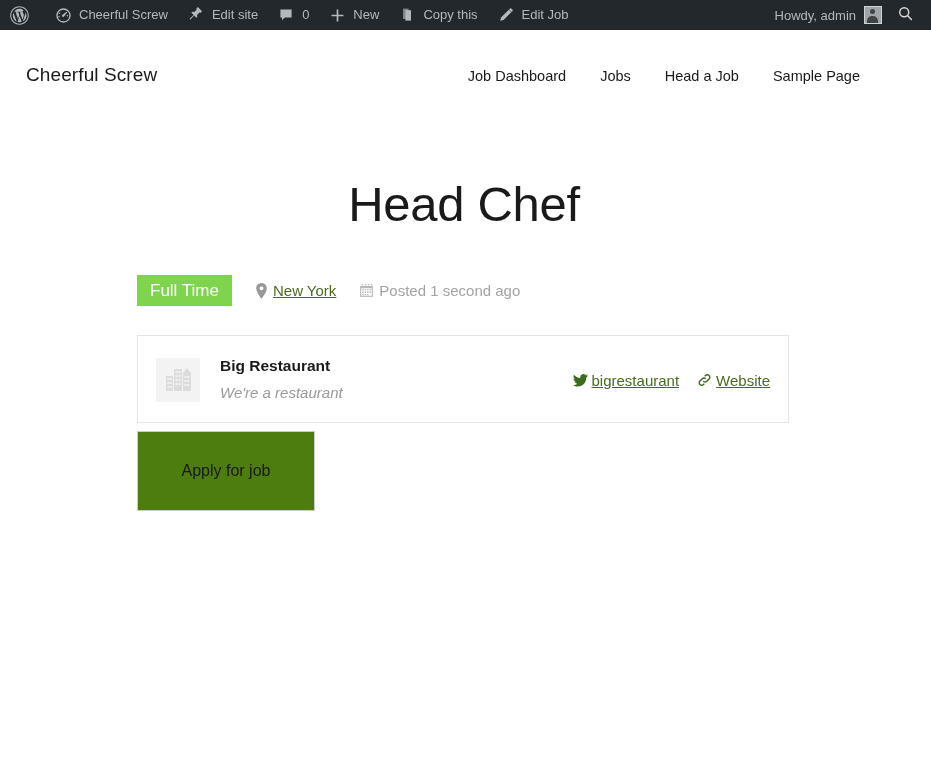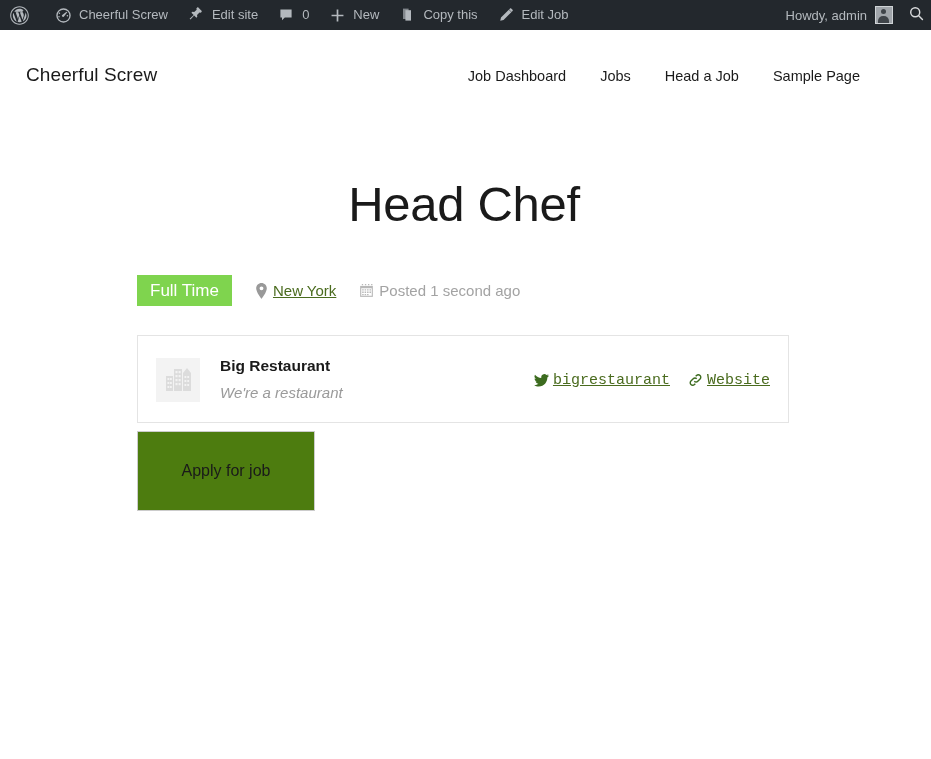--- a/index.html
+++ b/index.html
@@ -52,21 +52,21 @@
     height: 20px;
     margin-right: 6px;
     flex: none;
   }
   .ab-icon svg { display: block; }
   .ab-right {
     margin-left: auto;
     display: flex;
     align-items: center;
     height: 30px;
-    padding-right: 0;
+    padding-right: 11px;
     text-align: right;
   }
   .howdy {
     display: flex;
     align-items: center;
     height: 30px;
     padding: 0 8px;
     color: #b4b9be;
     cursor: pointer;
   }
@@ -222,21 +222,20 @@
     font-style: italic;
     color: #9a9a9a;
     margin-top: 8px;
   }
   .company-links {
     display: flex;
     align-items: center;
     gap: 18px;
     flex: none;
     margin-top: 3px;
-    font-family: Liberation Mono, monospace;
   }
   .company-links a {
     color: #4a6b1e;
     text-decoration: underline;
     font-size: 15px;
     display: inline-flex;
     align-items: center;
     cursor: pointer;
   }
   .link-icon {

